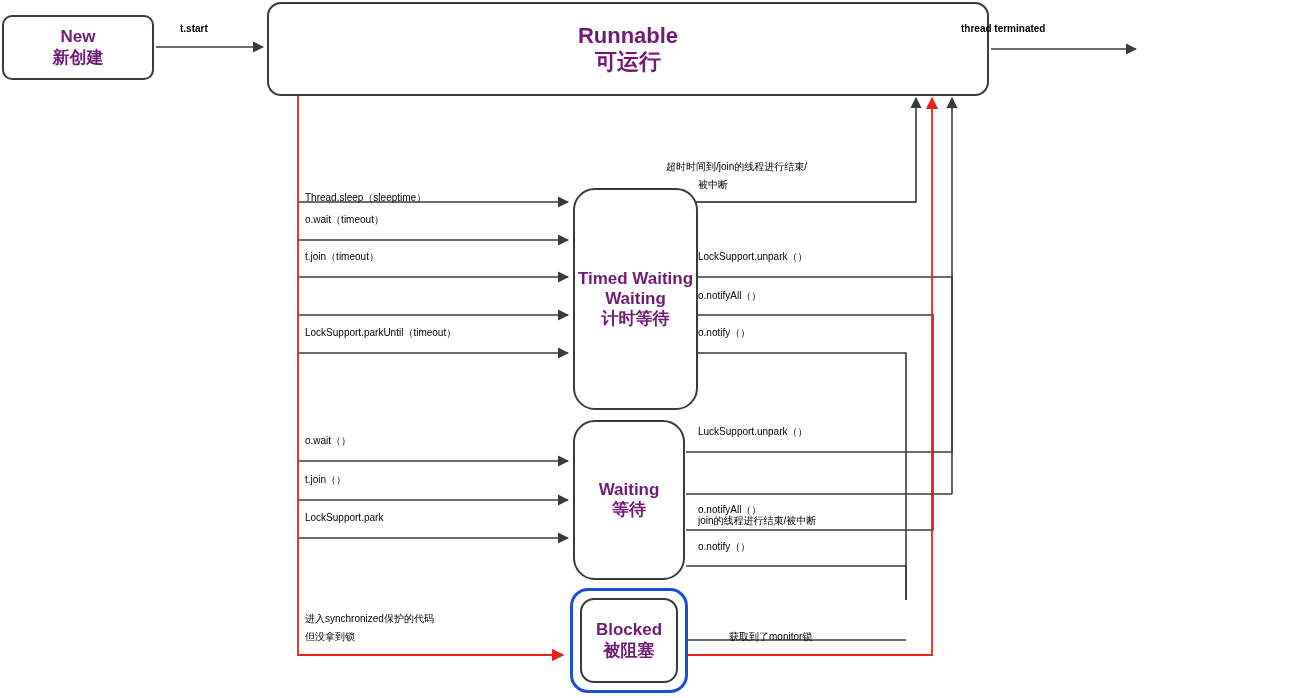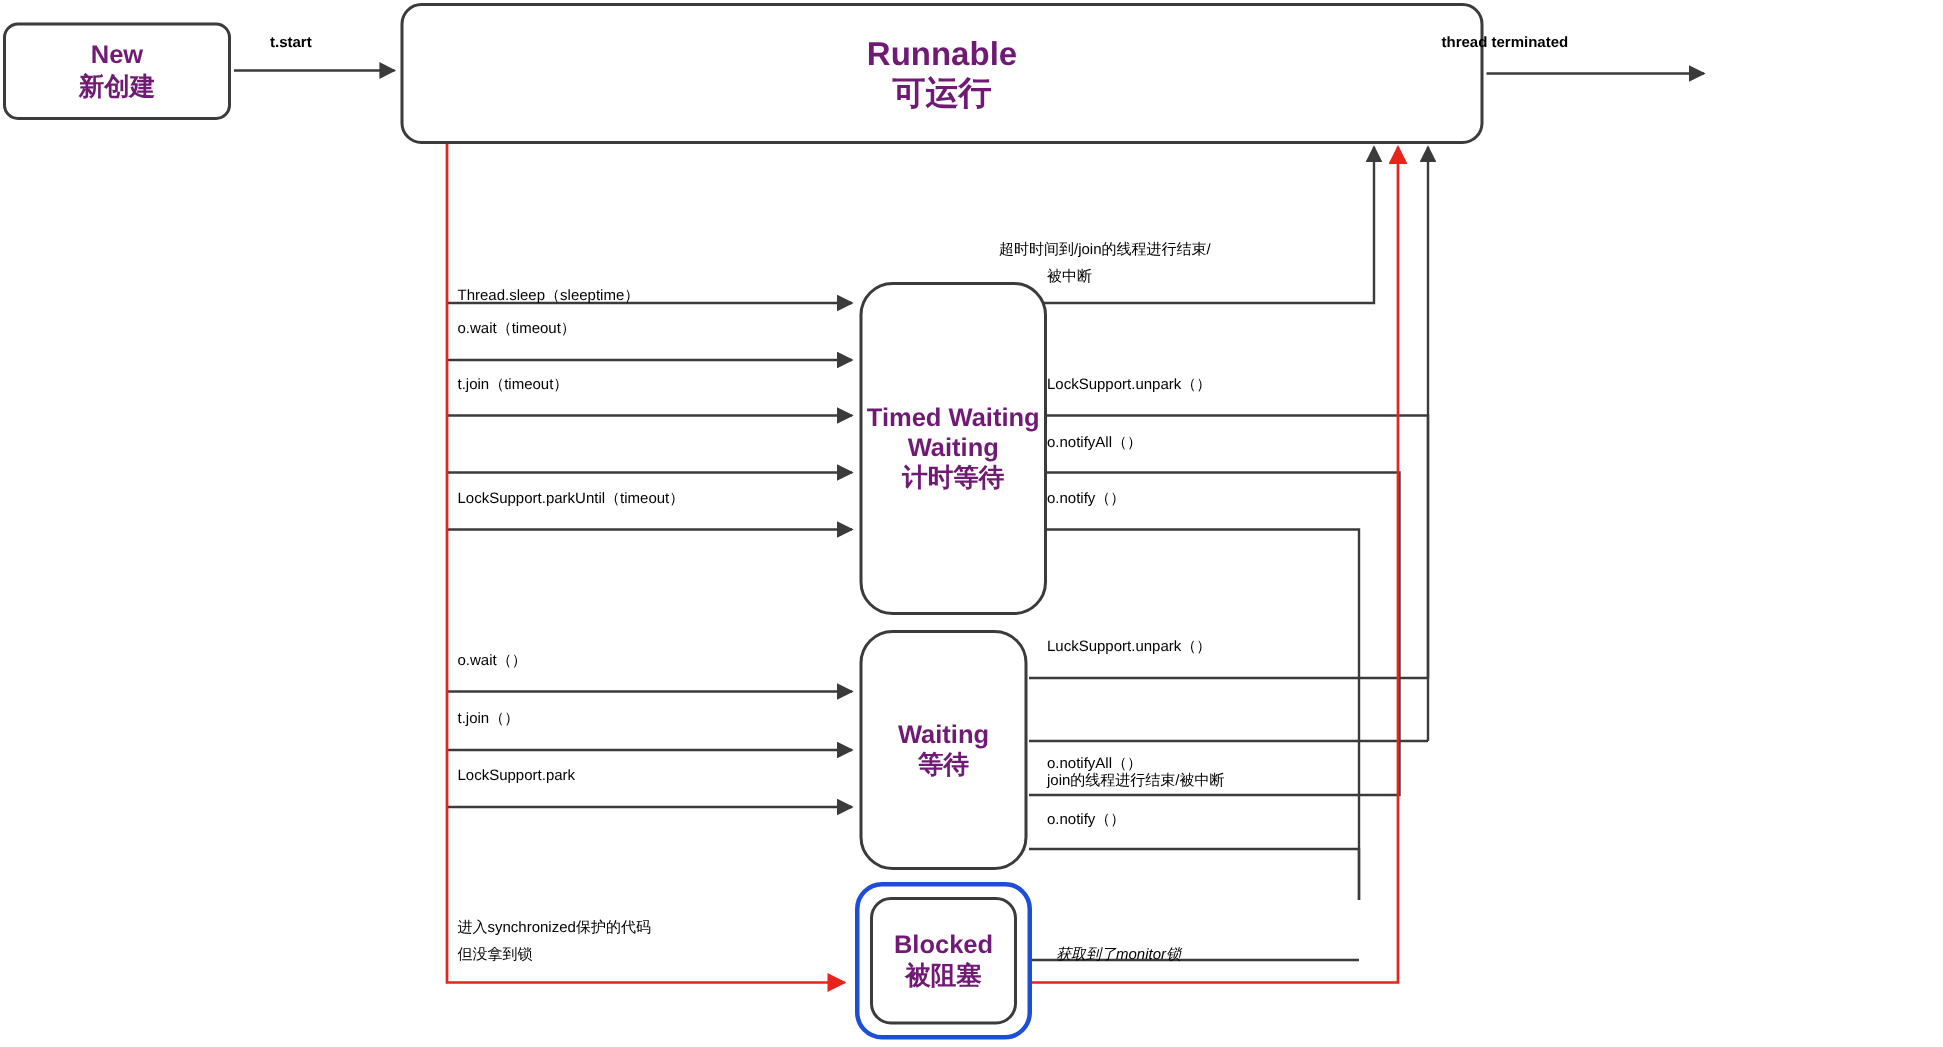--- a/index.html
+++ b/index.html
@@ -200,15 +200,15 @@
   <div class="lbl" style="left:305px; top:512px;">LockSupport.park</div>
 
   <div class="lbl" style="left:698px; top:426px;">LuckSupport.unpark（）</div>
   <div class="lbl" style="left:698px; top:470px;margin-top:45px;">join的线程进行结束/被中断</div>
   <div class="lbl" style="left:698px; top:504px;">o.notifyAll（）</div>
   <div class="lbl" style="left:698px; top:541px;">o.notify（）</div>
 
   <div class="lbl center" style="left:305px; top:613px; width:205px;">进入synchronized保护的代码</div>
   <div class="lbl center" style="left:305px; top:631px; width:205px;">但没拿到锁</div>
 
-  <div class="lbl" style="left:704px; top:631px;font-style:italic;">获取到了monitor锁</div>
+  <div class="lbl" style="left:729px; top:631px;">获取到了monitor锁</div>
 
 </div>
 
 </body></html>

